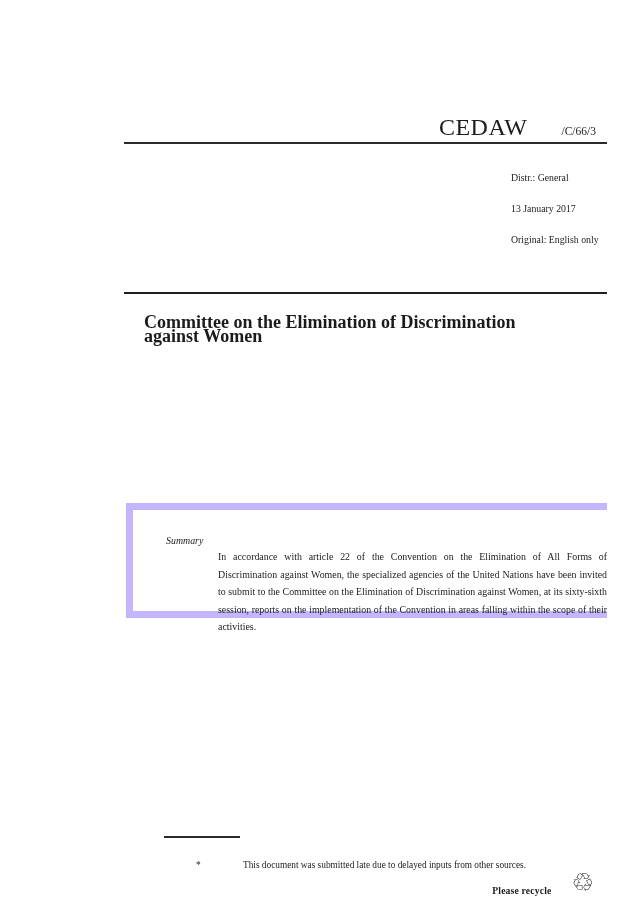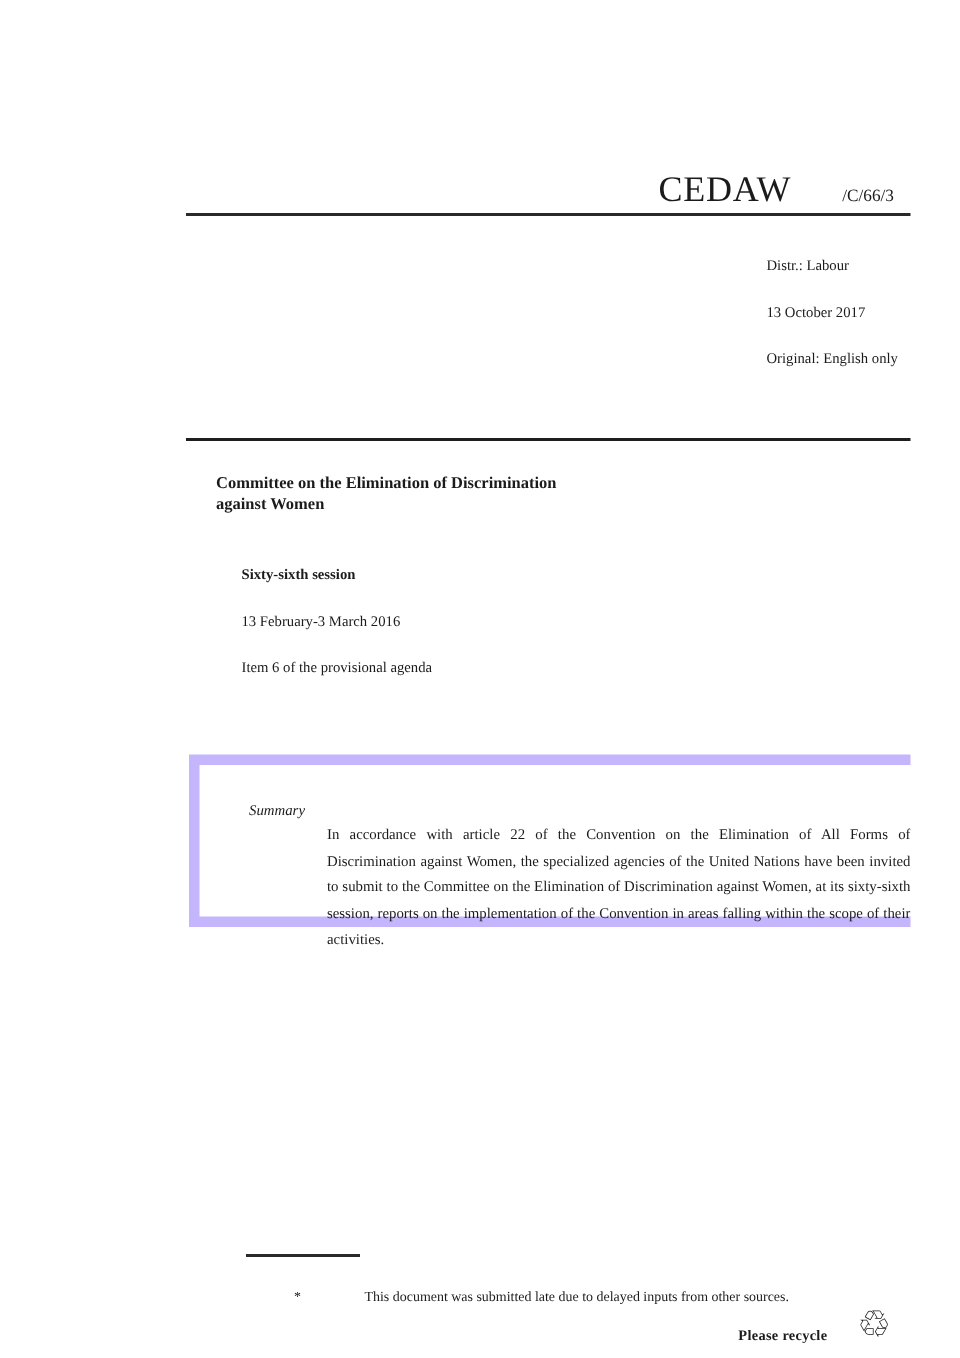--- a/index.html
+++ b/index.html
@@ -58,21 +58,21 @@
     height: 2px;
     background: #1e1e1e;
   }
   .committee {
     position: absolute;
     left: 60px;
     top: 231px;
     width: 420px;
   }
   .committee .name {
-    font-size: 11px;
+    font-size: 18px;
     font-weight: bold;
     line-height: 14px;
     white-space: pre-line;
   }
   .committee .meta {
     margin-top: 3px;
     font-size: 9.8px;
     line-height: 12.8px;
   }
   .committee .meta .bold { font-weight: bold; }
@@ -182,34 +182,29 @@
 <body>
 
 <div class="page">
 
   <div class="doc-symbol">
     <span class="main">CEDAW</span><span class="suffix">/C/66/3</span>
   </div>
   <div class="rule-thin"></div>
 
   <div class="distr-block">
-    <div>Distr.: Labour</div>
-    <div>13 October 2017</div>
+    <div>Distr.: General</div>
+    <div>13 January 2017</div>
     <div class="orig">Original: English only</div>
   </div>
 
   <div class="rule-thick"></div>
   <div class="committee">
     <div class="name">Committee on the Elimination of Discrimination
 against Women</div>
-    <div class="meta">
-      <div class="bold">Sixty-sixth session</div>
-      <div>13 February-3 March 2016</div>
-      <div>Item 6 of the provisional agenda</div>
-    </div>
   </div>
 
 
   <div class="summary-box">
     <div class="summary-label">Summary</div>
     <div class="summary-body">In accordance with article 22 of the Convention on the Elimination of All Forms of Discrimination against Women, the specialized agencies of the United Nations have been invited to submit to the Committee on the Elimination of Discrimination against Women, at its sixty-sixth session, reports on the implementation of the Convention in areas falling within the scope of their activities.</div>
   </div>
 
   <div class="footnote-rule"></div>
   <div class="footnote">

